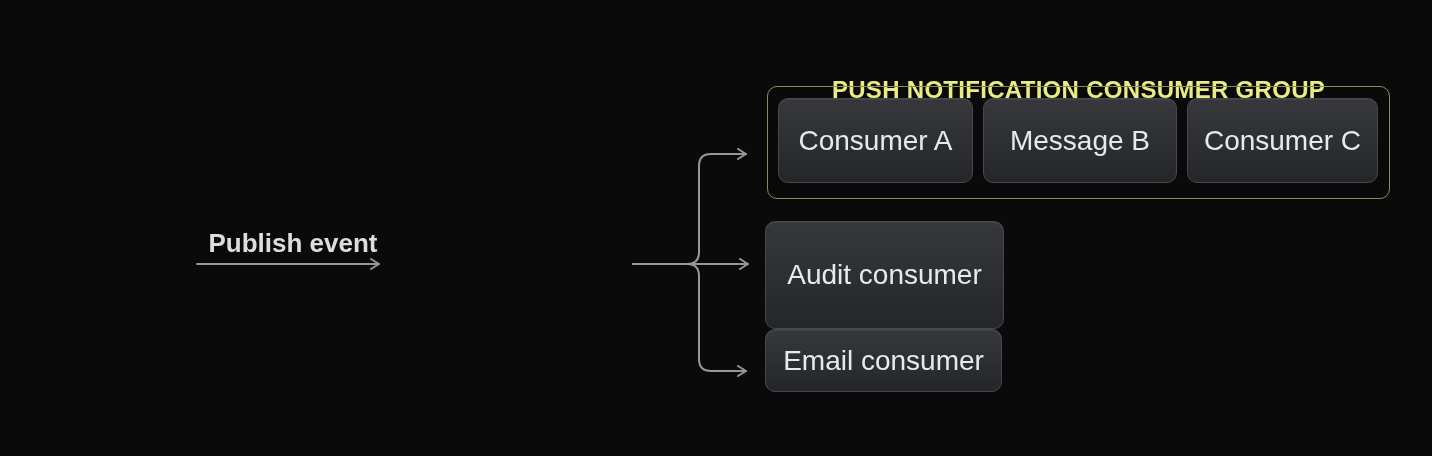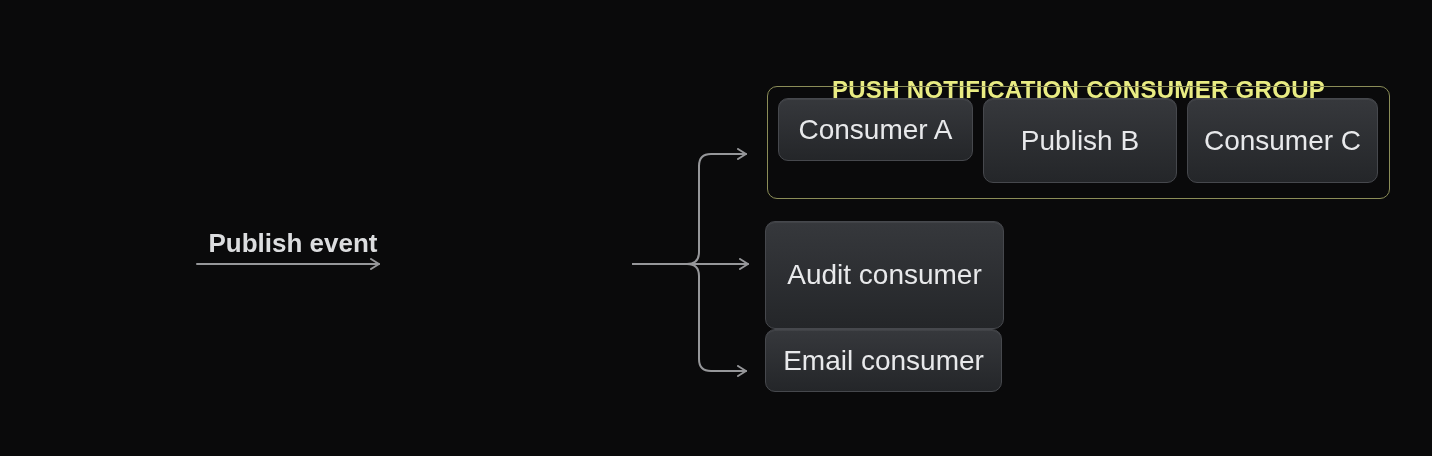--- a/index.html
+++ b/index.html
@@ -32,21 +32,21 @@
     border-radius:10px;
     background:linear-gradient(180deg,var(--node-top),var(--node-bottom));
     border:1px solid var(--node-border);
     box-shadow:inset 0 1px 0 rgba(255,255,255,0.06);
     color:var(--node-text);
     font-size:28px;
     box-sizing:border-box;
     white-space:nowrap;
   }
   .node-broker{left:397px;top:220px;width:235px;height:85px;}
-  .node-consumer-a{left:778px;top:98px;width:195px;height:63px;}
+  .node-consumer-a{left:778px;top:98px;width:195px;height:85px;}
   .node-consumer-b{left:983px;top:98px;width:194px;height:85px;}
   .node-consumer-c{left:1187px;top:98px;width:191px;height:85px;justify-content:center;}
   .node-audit{left:765px;top:221px;width:239px;height:108px;text-align:center;}
   .node-email{left:765px;top:329px;width:237px;height:63px;}
   .group-box{
     position:absolute;left:767px;top:86px;width:623px;height:113px;
     border:1.5px solid var(--group-border);
     border-radius:10px;
     box-sizing:border-box;
     background:transparent;
@@ -94,21 +94,21 @@
   <div class="edge-label">Publish event</div>
 
 
   <div class="group-title">PUSH NOTIFICATION CONSUMER GROUP</div>
   <div class="group-box"></div>
 
   <div class="node node-consumer-a">
     <span>Consumer A</span>
   </div>
   <div class="node node-consumer-b">
-    <span>Publish B</span>
+    <span>Message B</span>
   </div>
   <div class="node node-consumer-c">
     <span>Consumer C</span>
   </div>
 
   <div class="node node-audit">
     <span>Audit consumer</span>
   </div>
 
   <div class="node node-email">

